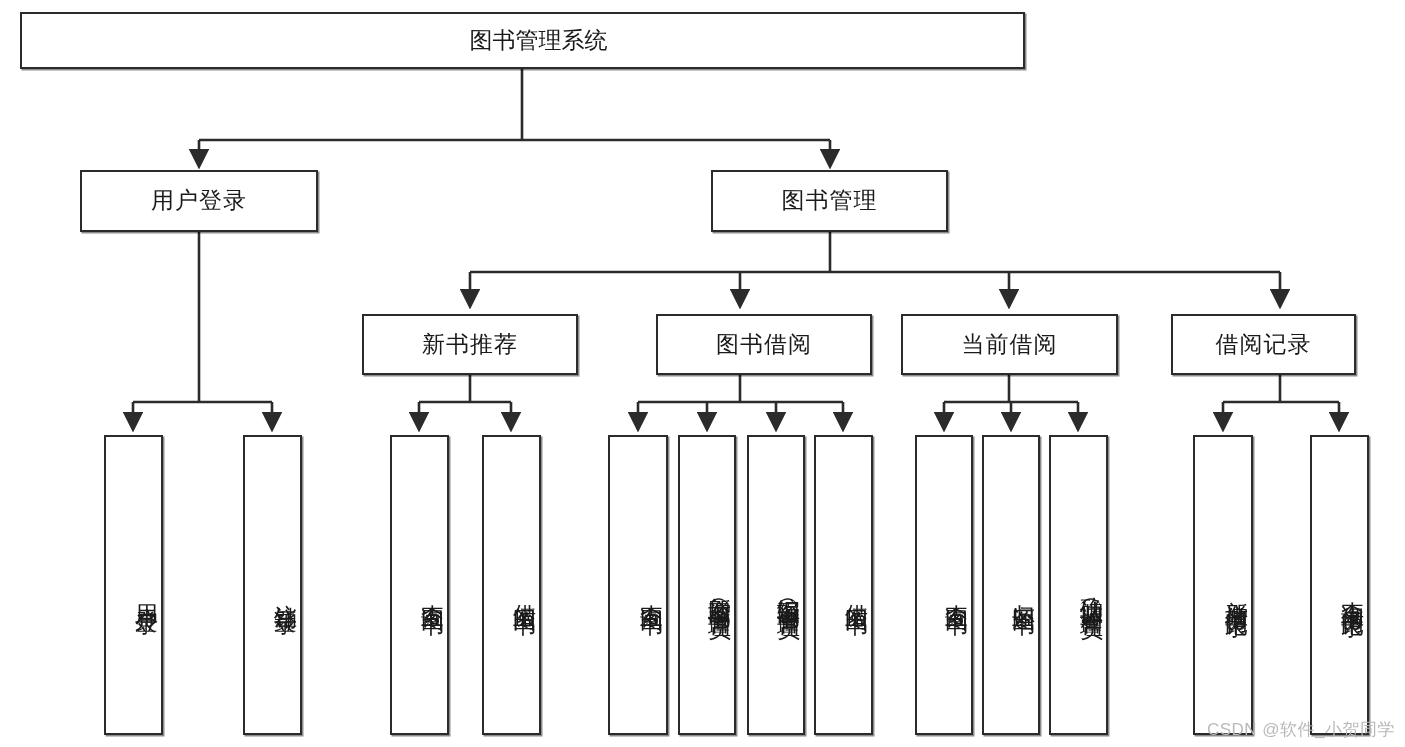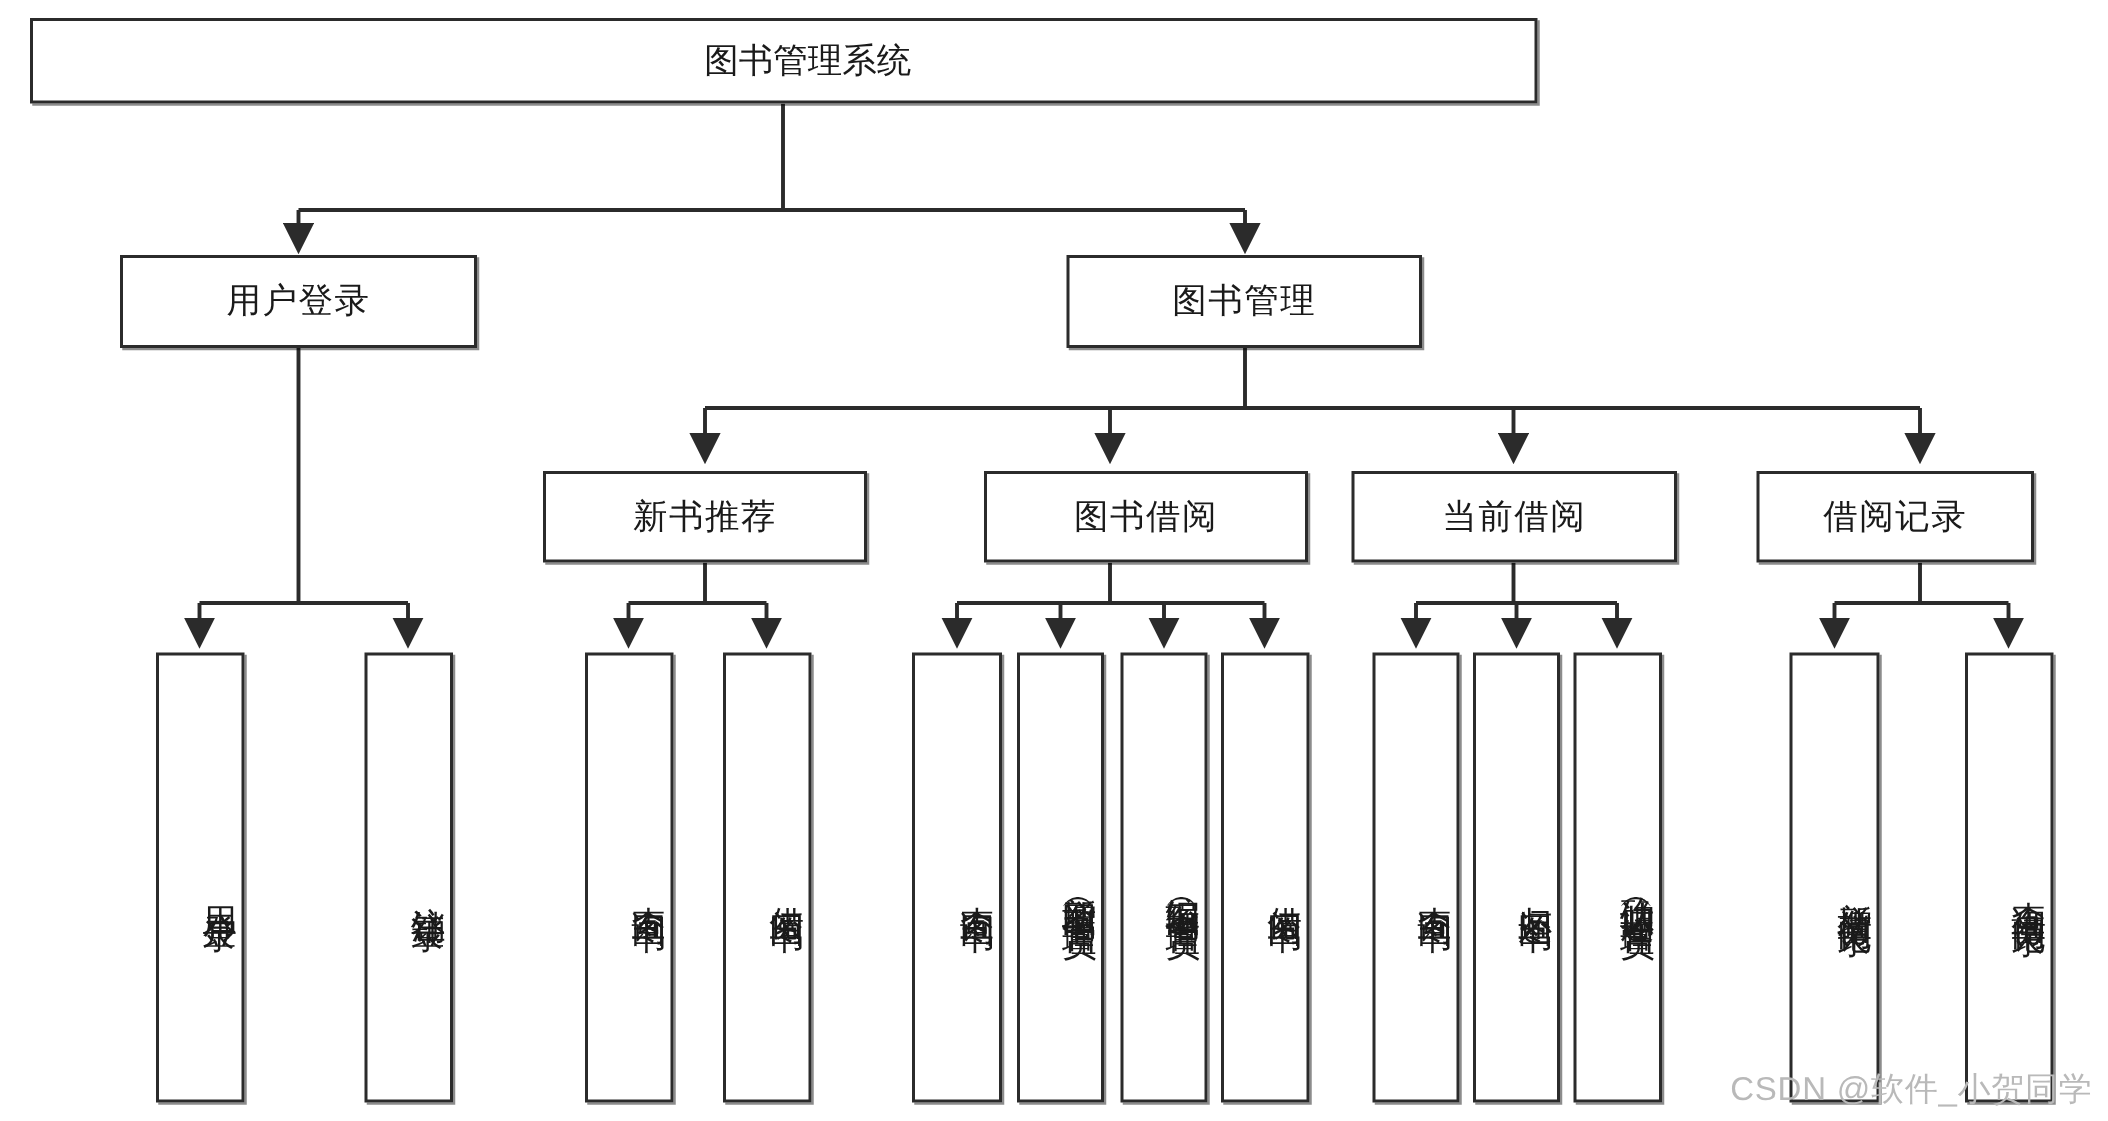--- a/index.html
+++ b/index.html
@@ -53,21 +53,21 @@
     letter-spacing: 3px;
     padding-top: 14px;
     align-items: flex-start;
     justify-content: center;
     text-align: left;
   }
   .watermark {
     position: absolute;
     right: 10px;
     bottom: 6px;
-    font-size: 22px;
+    font-size: 17px;
     color: #b9b9b9;
     white-space: nowrap;
     letter-spacing: 0.5px;
   }
 </style>
 </head>
 <body>
 
 <div id="canvas" style="background: rgb(255, 255, 255);">
 

